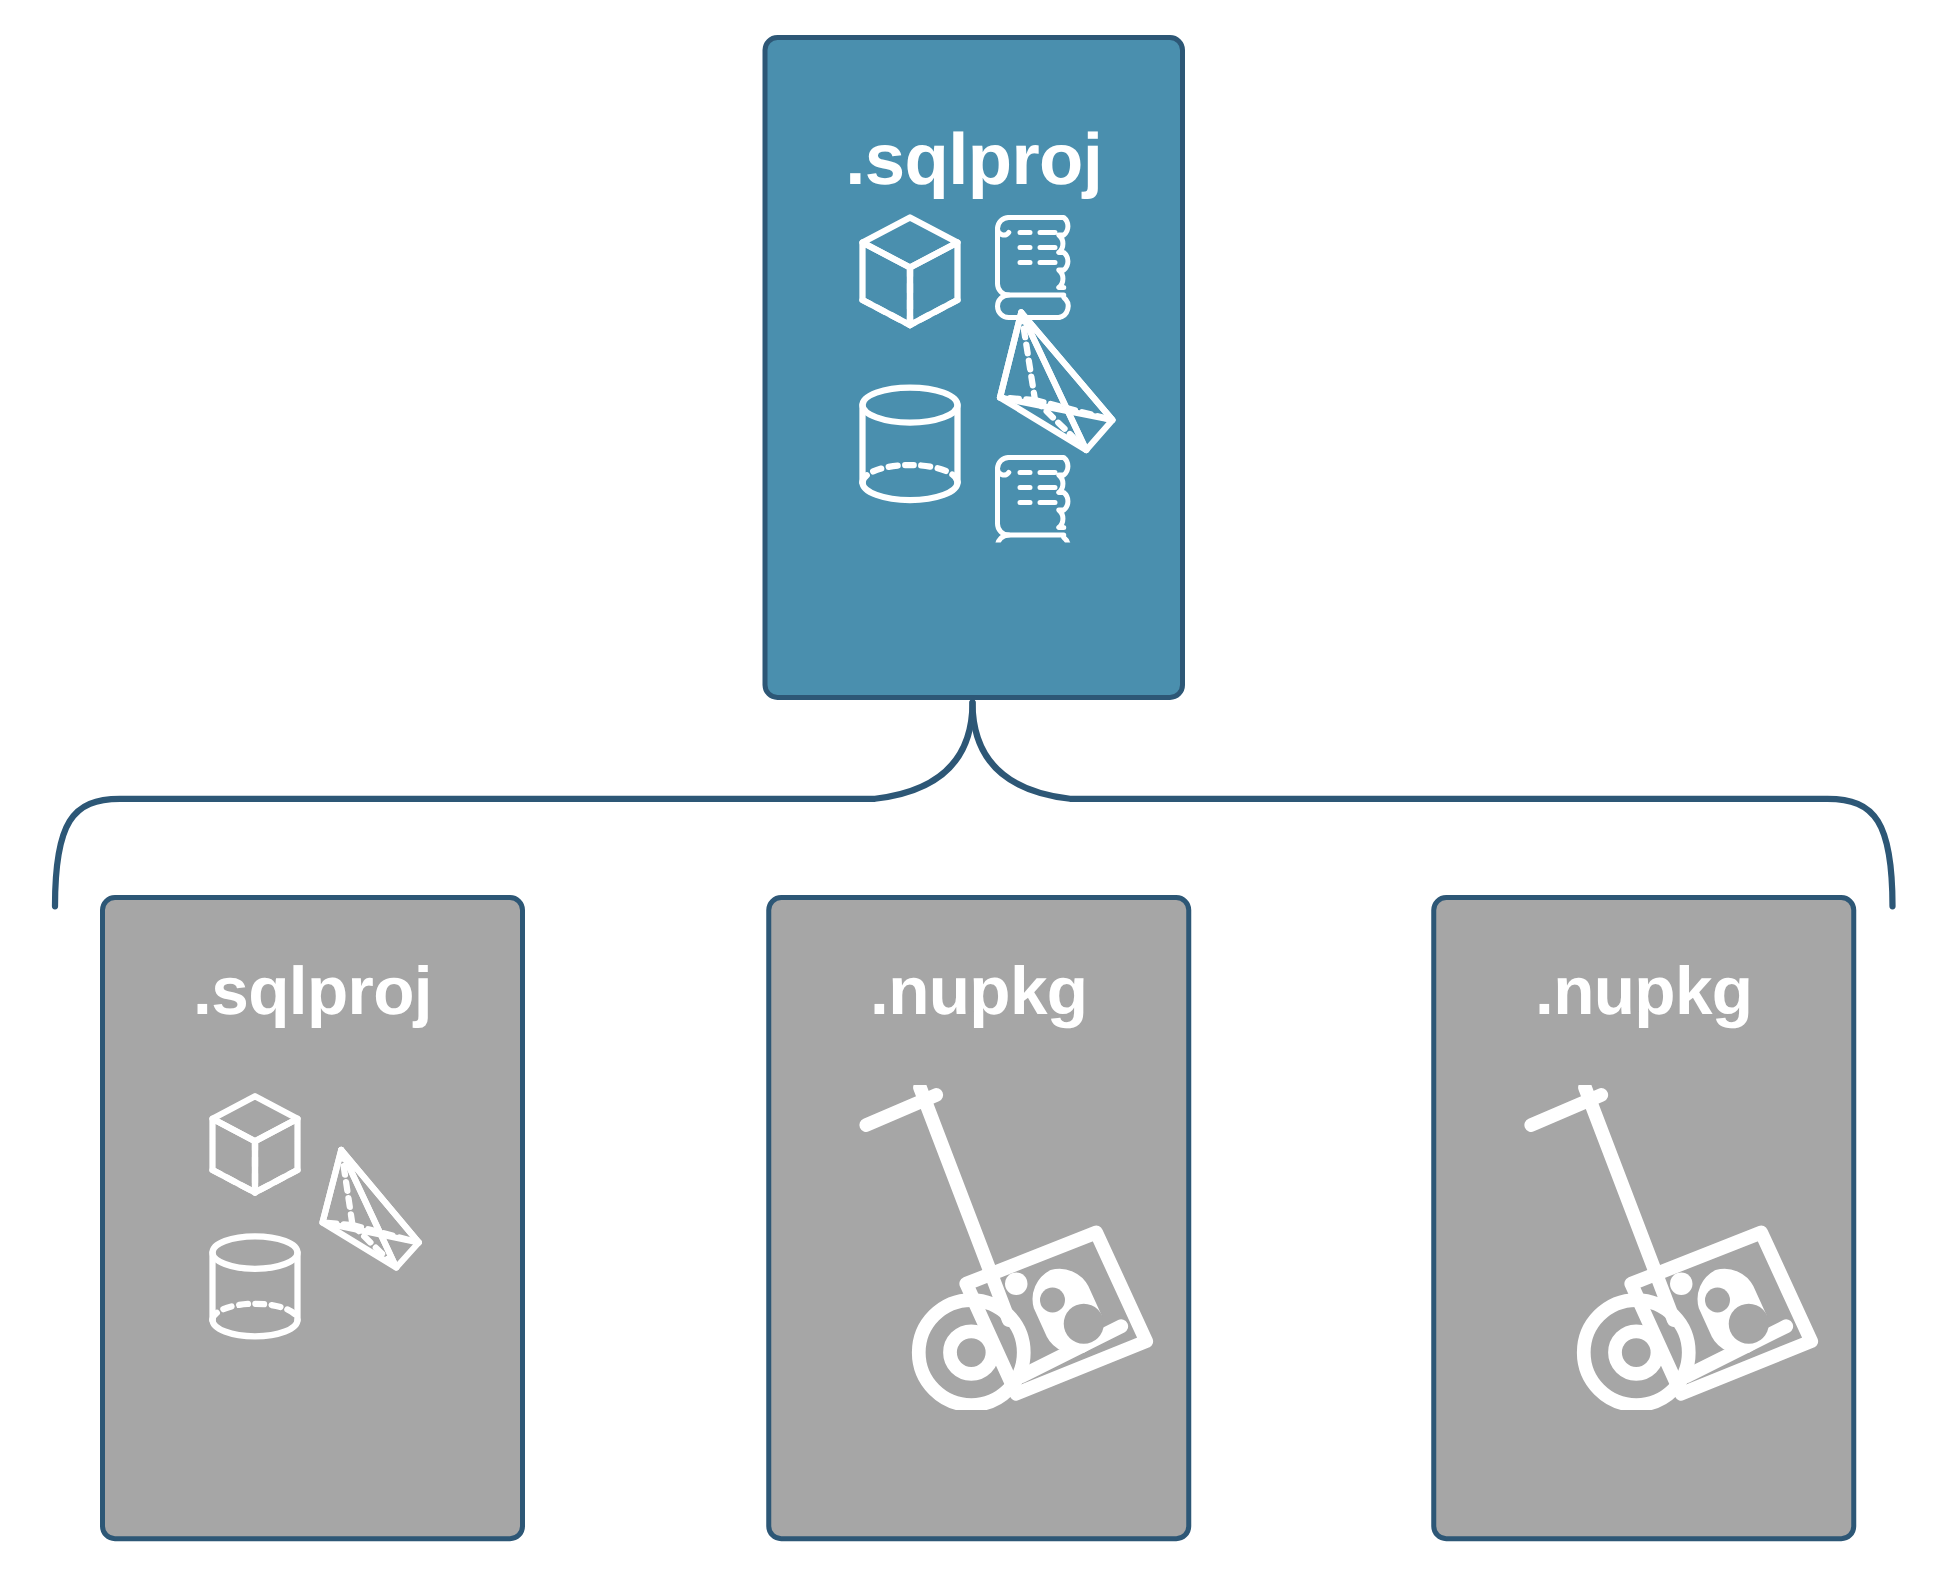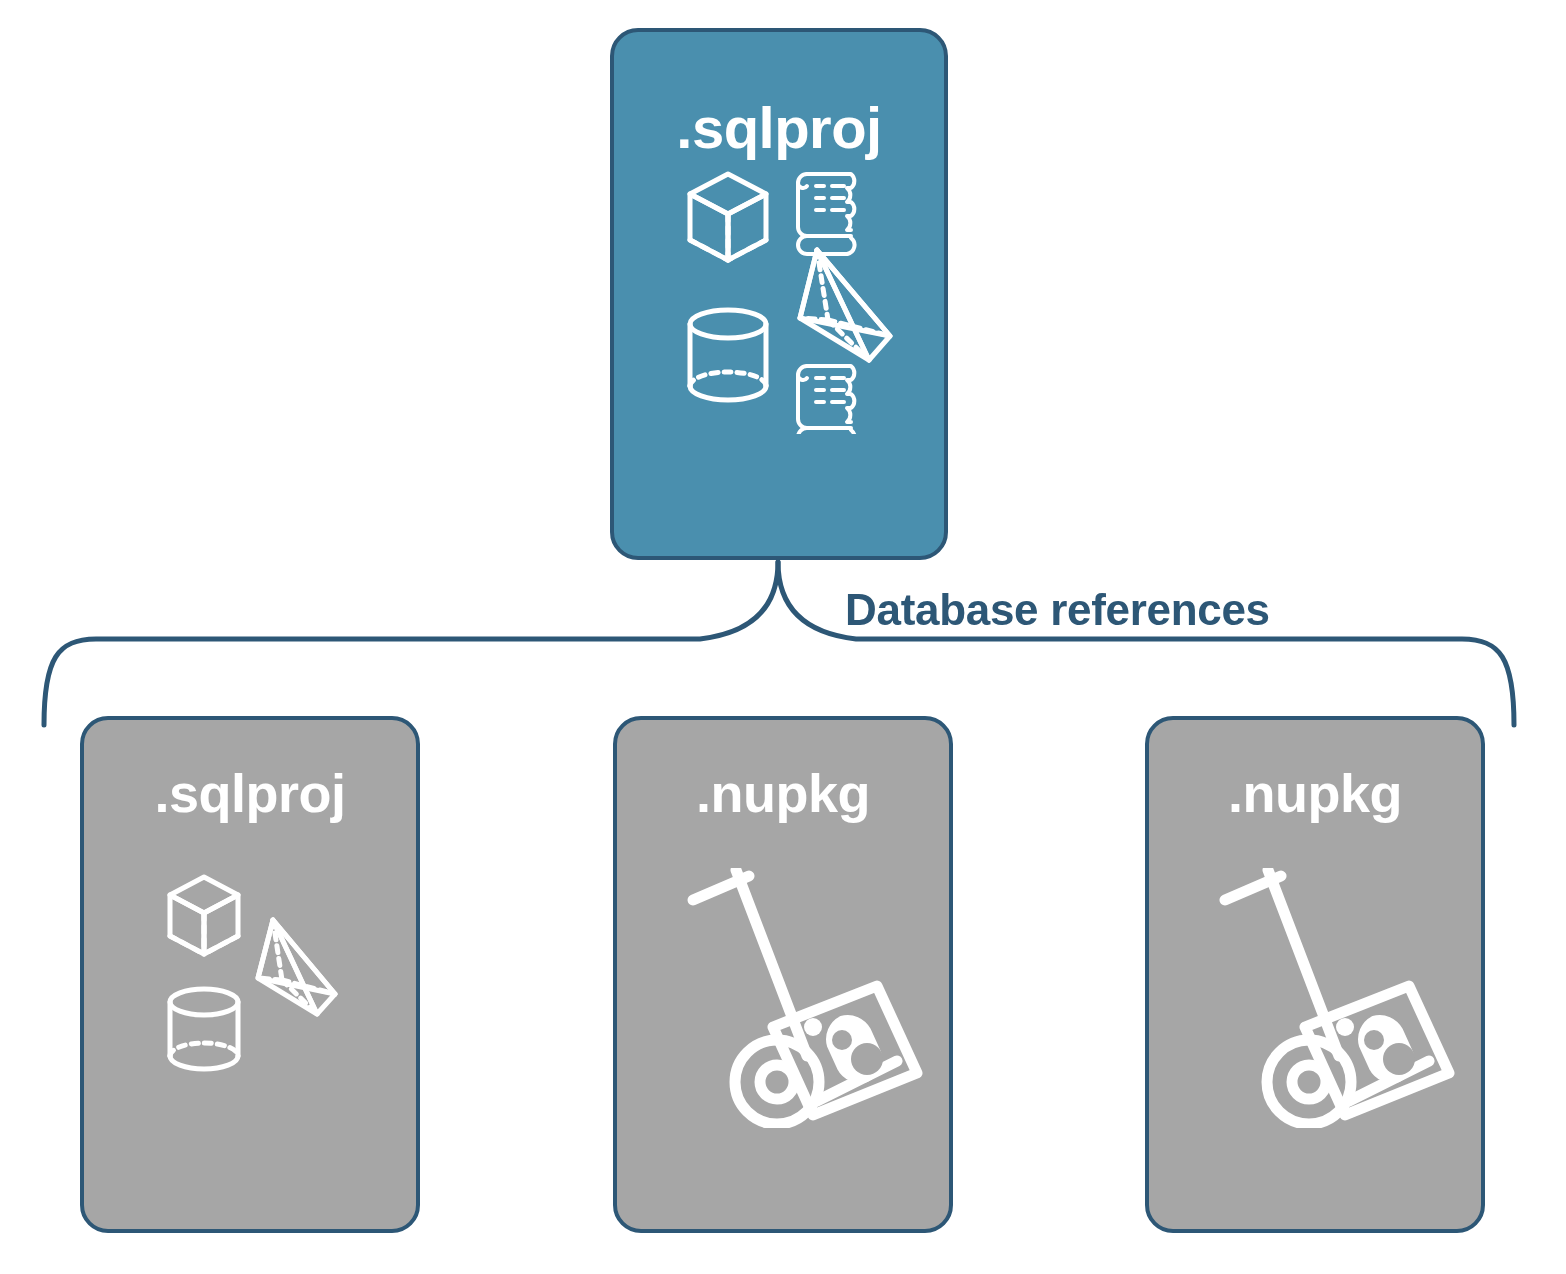--- a/index.html
+++ b/index.html
@@ -18,21 +18,21 @@
   #diagram-root {
     position: absolute;
     inset: 0;
   }
 
   
   .card {
     position: absolute;
     box-sizing: border-box;
     border: 4px solid #2D5776;
-    border-radius: 28px;
+    border-radius: 12px;
   }
   .card.primary { background: #4A8FAE; }
   .card.secondary { background: #A6A6A6; }
 
   .card-title {
     position: absolute;
     left: 0;
     right: 0;
     text-align: center;
     color: #ffffff;
@@ -145,21 +145,20 @@
     <path d="M778 22
              C 778 60, 760 92, 700 99
              L 96 99
              C 58 99, 44 118, 44 185" stroke="#2D5776" stroke-width="5" fill="none" stroke-linecap="round"></path>
     <path d="M778 22
              C 778 60, 796 92, 856 99
              L 1462 99
              C 1500 99, 1514 118, 1514 185" stroke="#2D5776" stroke-width="5" fill="none" stroke-linecap="round"></path>
   </svg>
 
-  <div id="bracket-label">Database references</div>
 
   <div class="card secondary" id="card-sqlproj-ref" style="left:80px; top:716px; width:340px; height:517px;">
 
     <div class="card-title">.sqlproj</div>
 
     <div class="card-art" style="left:76px; top:150px; width:200px; height:210px;">
       <svg width="200" height="210" viewBox="0 0 200 210" fill="none" xmlns="http://www.w3.org/2000/svg">
 
         <g stroke="#FFFFFF" stroke-width="5" stroke-linecap="round" stroke-linejoin="round" fill="none">
           <path d="M10 25 L44 7 L78 25 L44 43 Z"></path>

